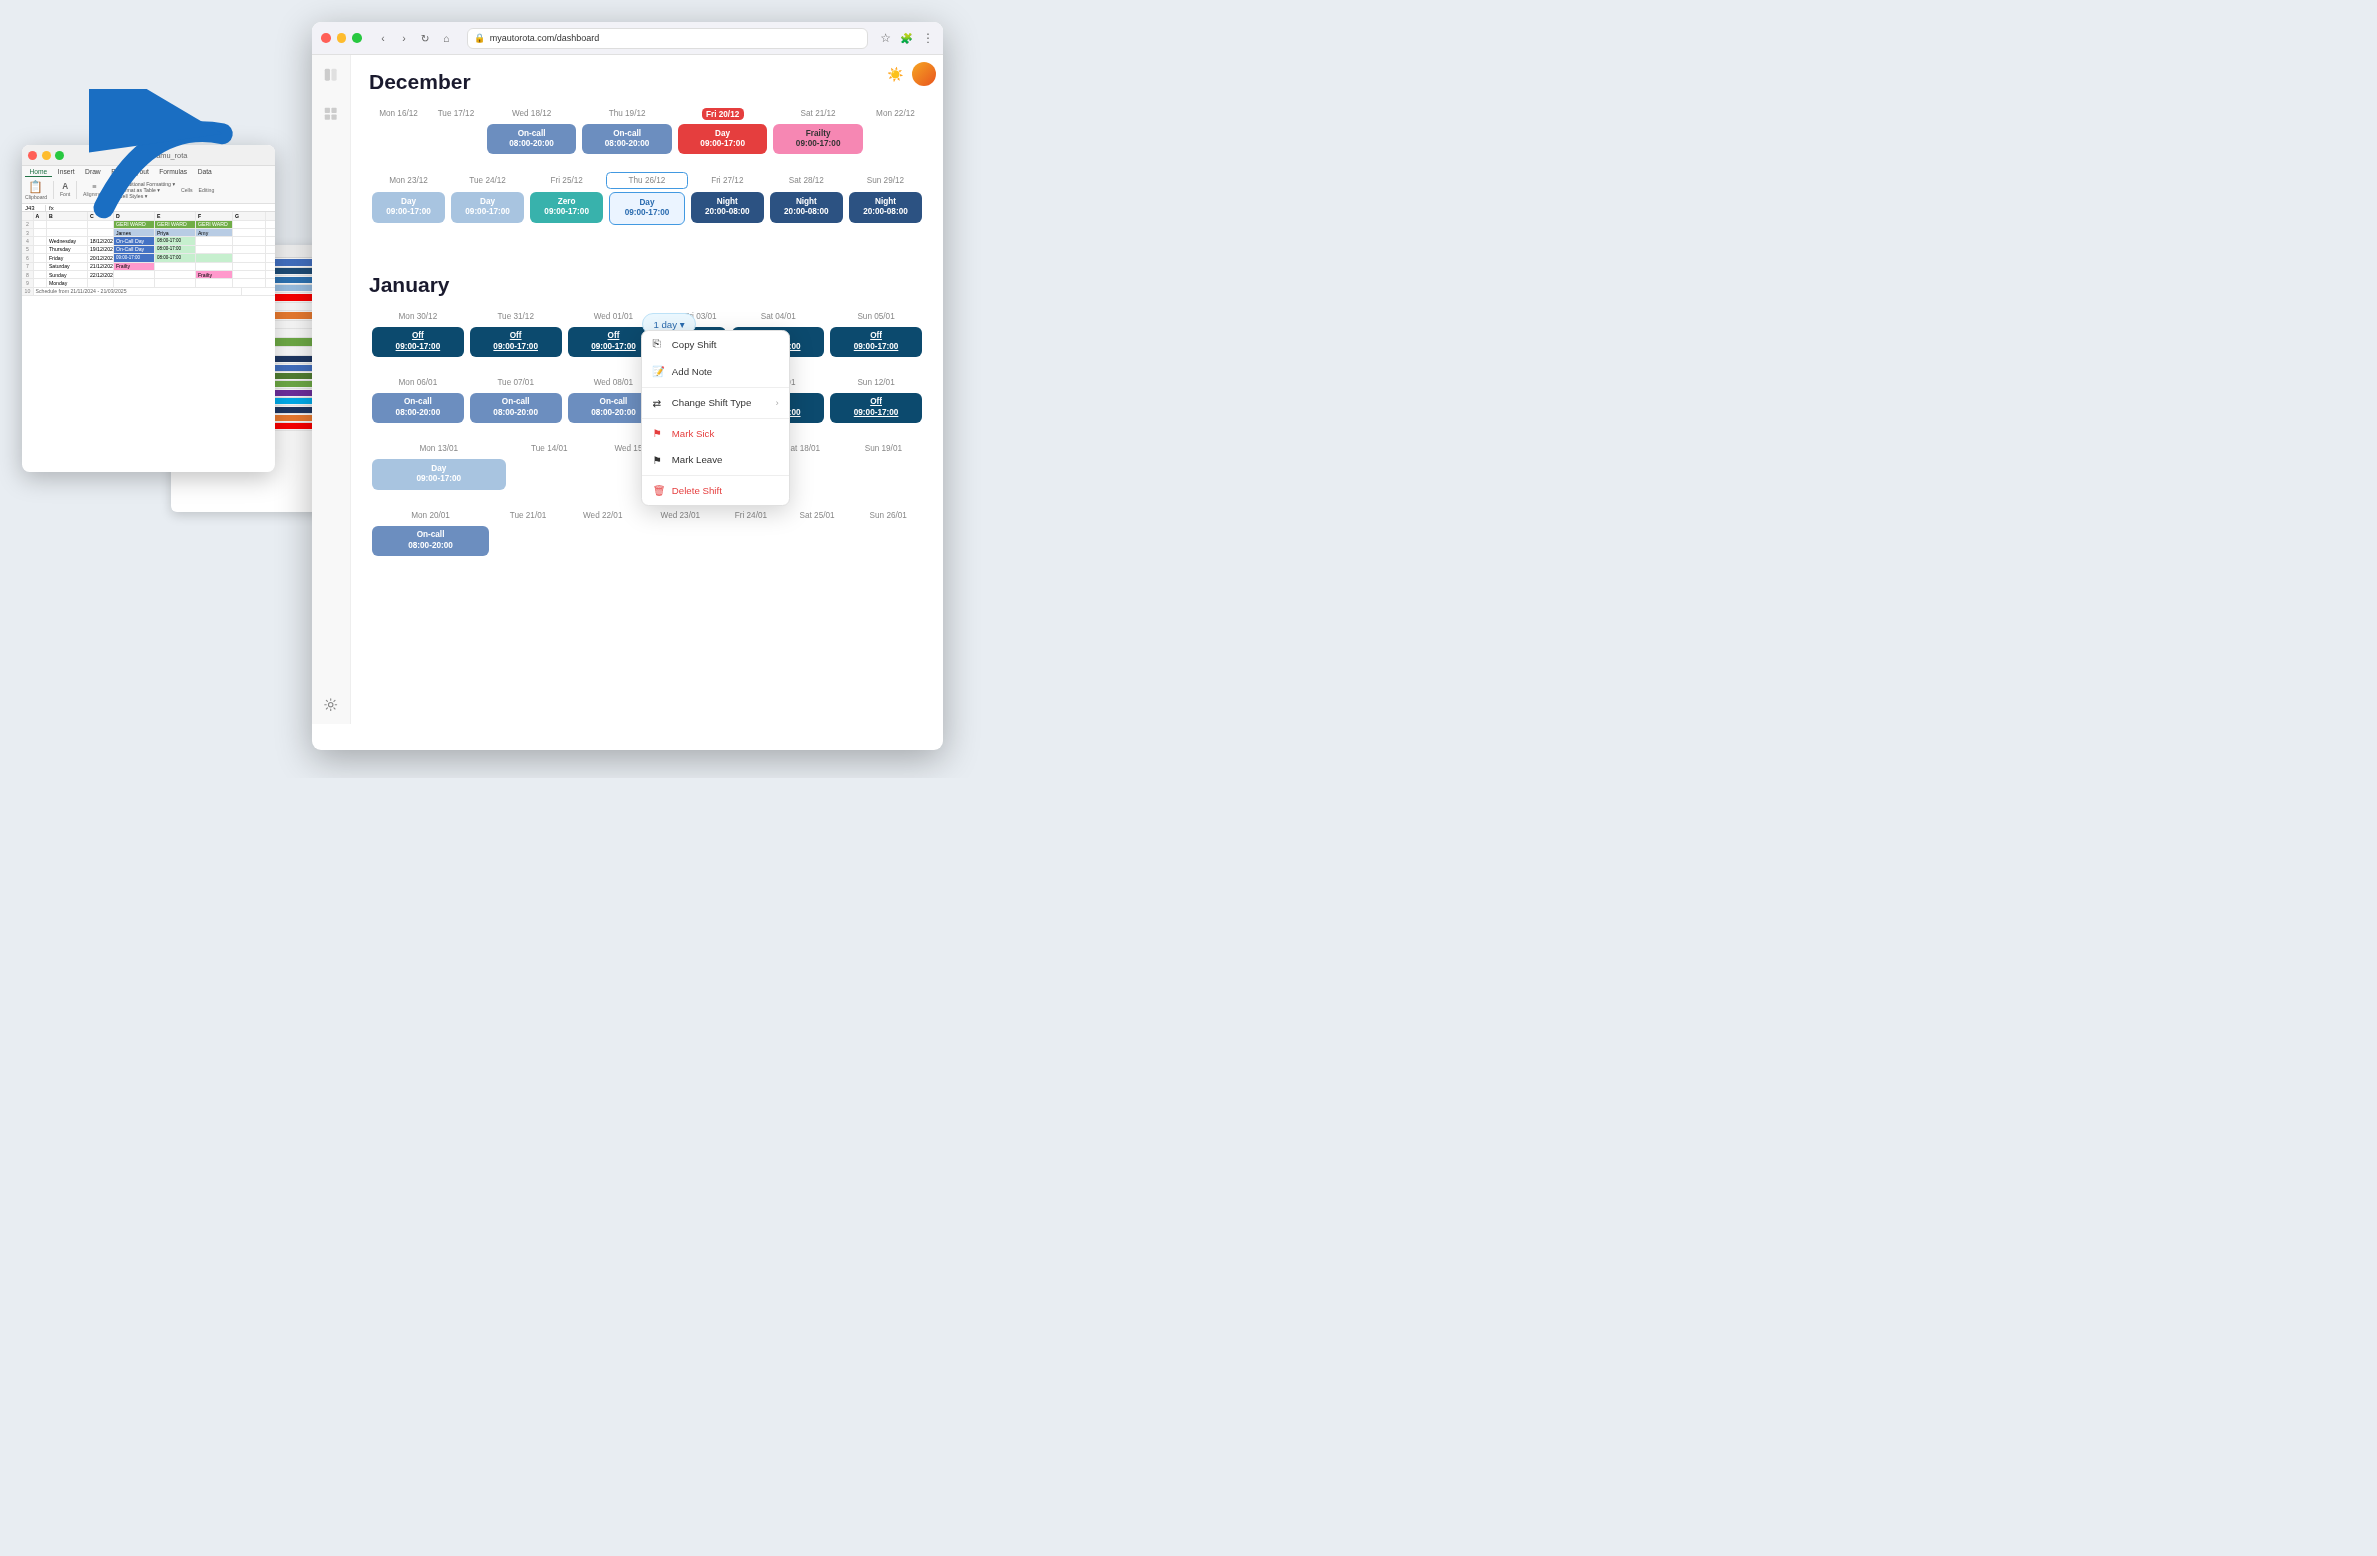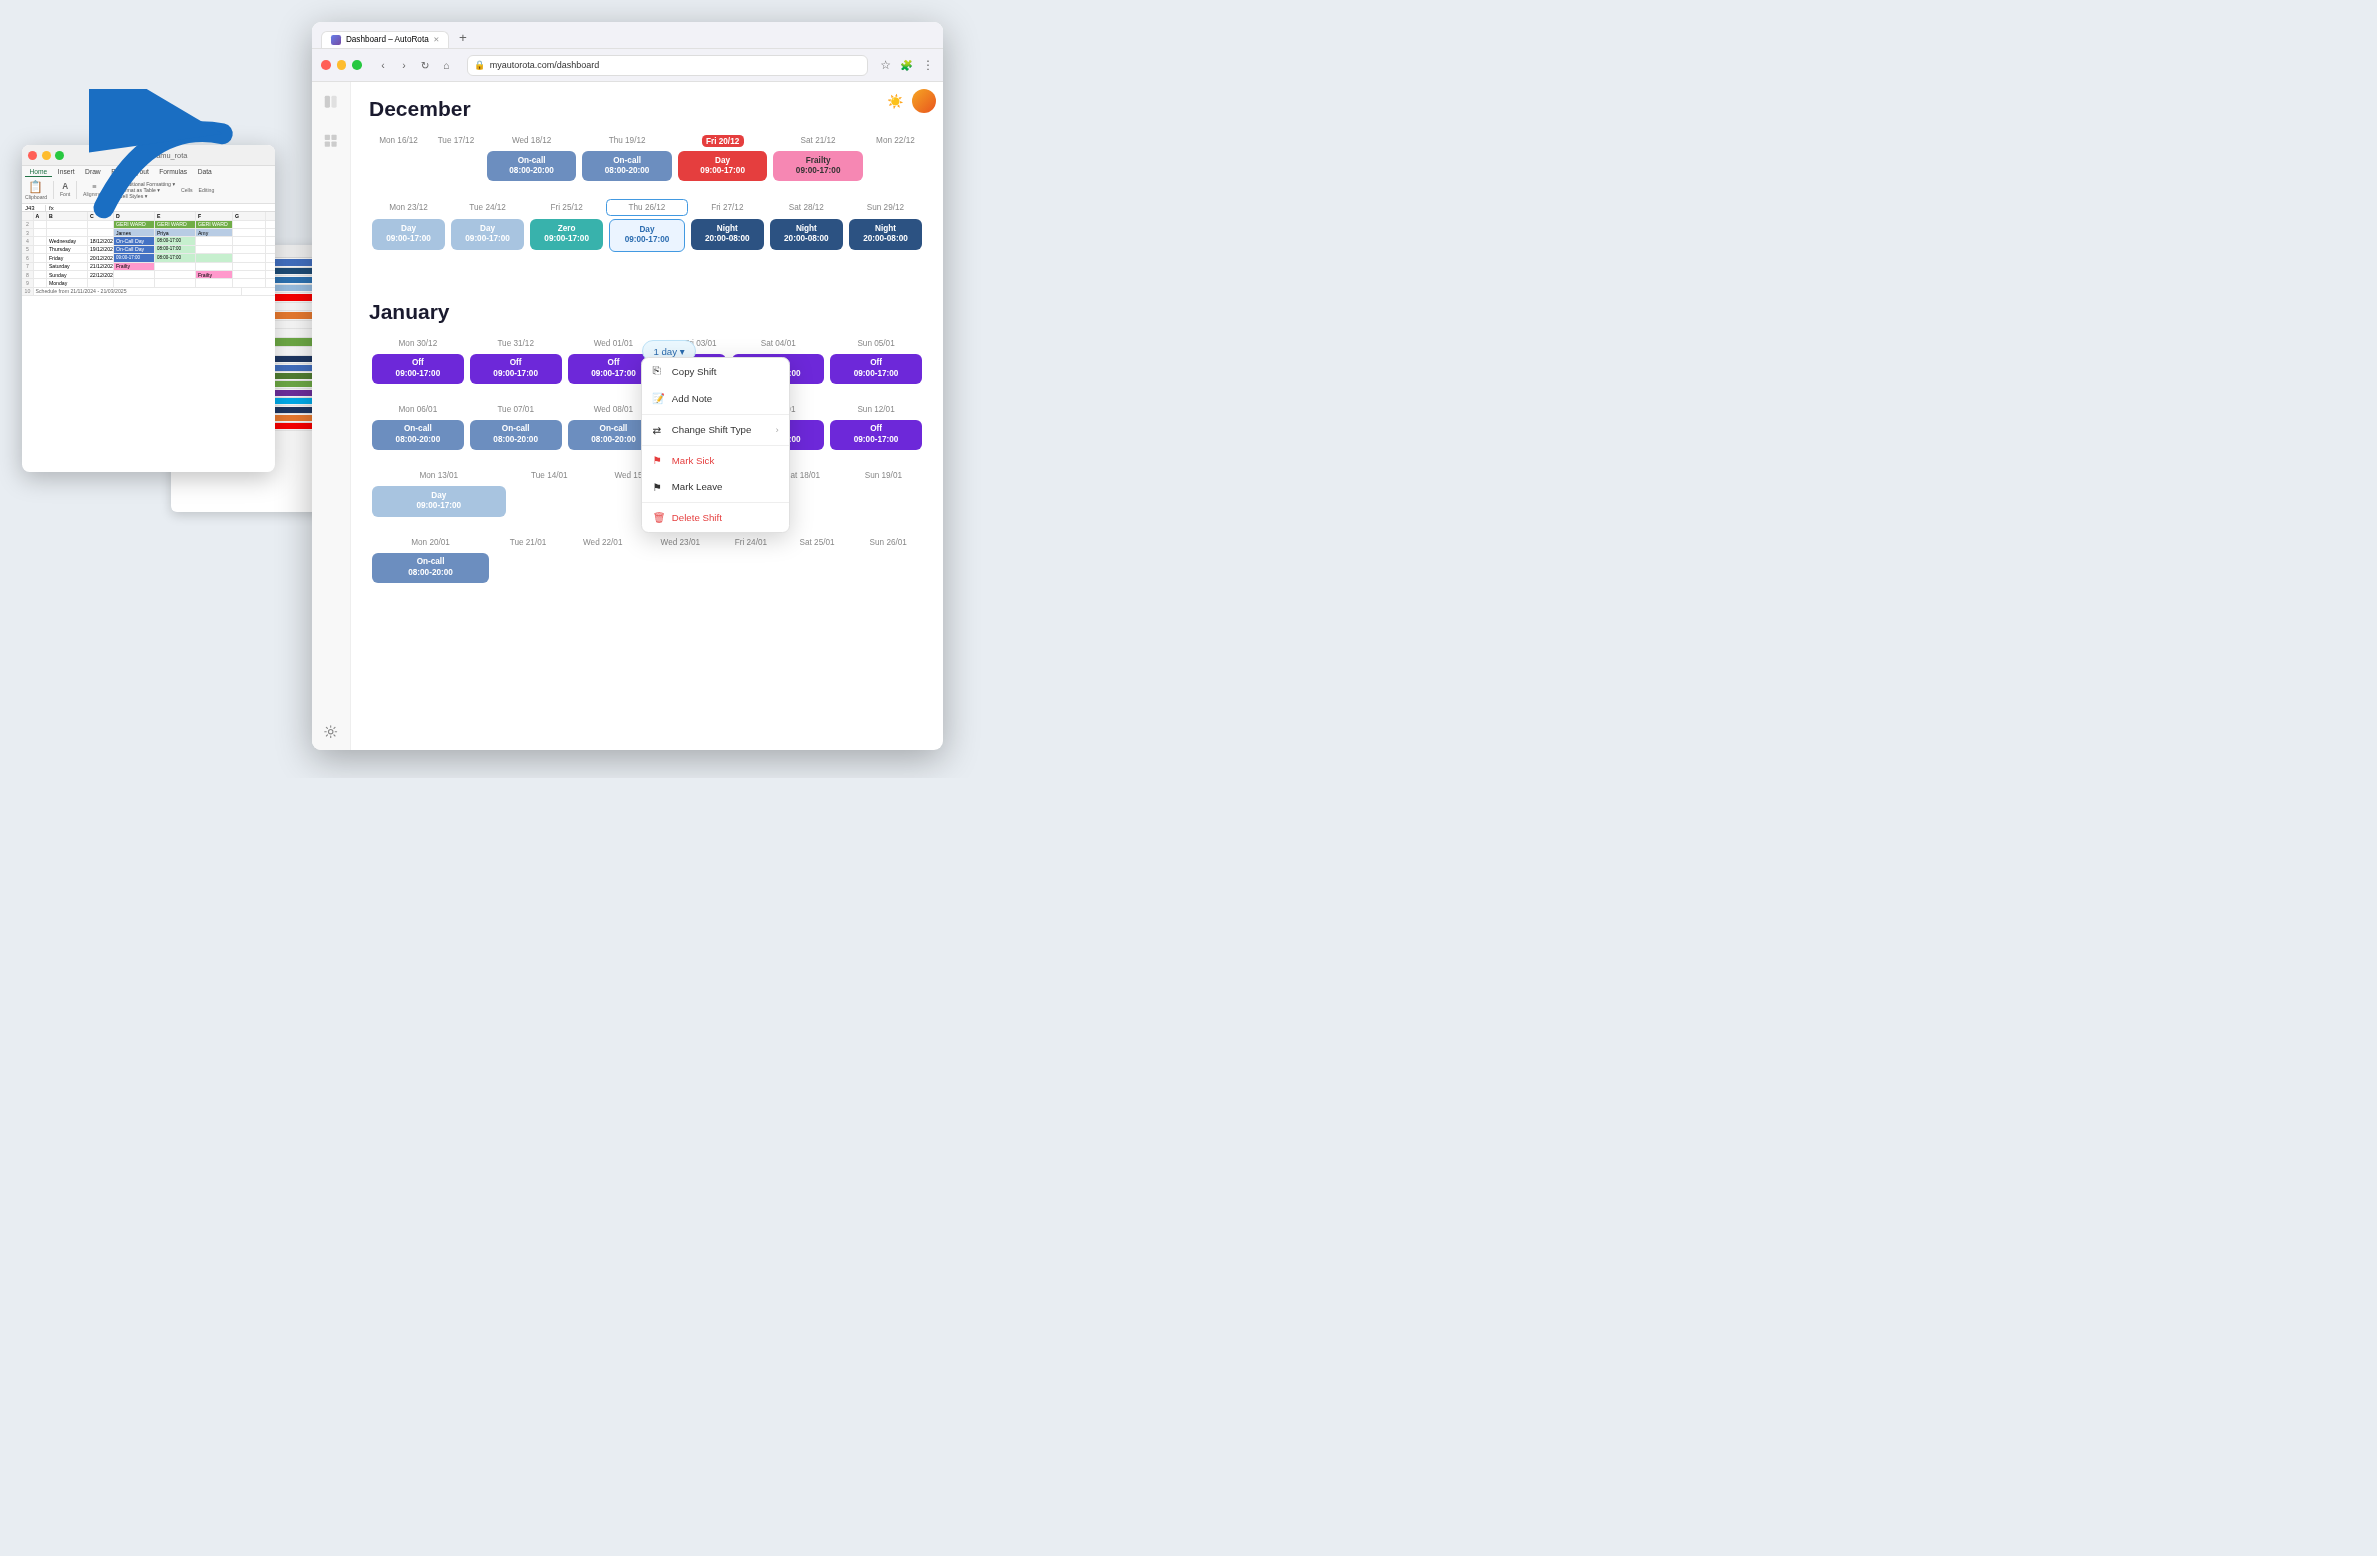--- a/index.html
+++ b/index.html
@@ -297,21 +297,21 @@
       font-weight: 600;
       line-height: 1.3;
       cursor: pointer;
       display: block;
     }
     .pill-blue { background: #6c8ebf; color: white; }
     .pill-blue-light { background: #a8c4e0; color: white; }
     .pill-dark-blue { background: #2c5282; color: white; }
     .pill-red-today { background: #e53e3e; color: white; }
     .pill-pink { background: #f687b3; color: #333; }
-    .pill-orange { background: #6d28d9; color: white; }
+    .pill-orange { background: #0c4a6e; color: white; text-decoration: underline; }
     .pill-teal { background: #38b2ac; color: white; }
     .pill-selected { background: #ebf4ff; color: #2b6cb0; border: 1.5px solid #4299e1; }
 
     
     .today-header {
       background: #e53e3e;
       color: white;
       border-radius: 4.5px;
       padding: 1.5px 4.5px;
       font-size: 8.2px;
@@ -658,28 +658,20 @@
   <defs>
     <marker id="ah" markerWidth="10" markerHeight="7" refX="10" refY="3.5" orient="auto">
       <polygon points="0 0, 10 3.5, 0 7" fill="#1a6ec2"></polygon>
     </marker>
   </defs>
   <path d="M 20 160 Q 80 40 180 60" stroke="#1a6ec2" stroke-width="28" fill="none" marker-end="url(#ah)" stroke-linecap="round"></path>
 </svg>
 
 <div class="browser-window">
 
-  <div class="browser-tab-bar">
-    <div class="browser-tab">
-      <div class="browser-tab-icon"></div>
-      <span>Dashboard – AutoRota</span>
-      <span class="browser-tab-close">✕</span>
-    </div>
-    <div style="width:21px;height:21px;display:flex;align-items:center;justify-content:center;font-size:13.4px;color:#666;cursor:pointer;">+</div>
-  </div>
 
   <div class="browser-titlebar">
     <span class="browser-dot red"></span>
     <span class="browser-dot yellow"></span>
     <span class="browser-dot green"></span>
     <div class="browser-nav">
       <button class="browser-nav-btn">‹</button>
       <button class="browser-nav-btn">›</button>
       <button class="browser-nav-btn">↻</button>
       <button class="browser-nav-btn">⌂</button>

